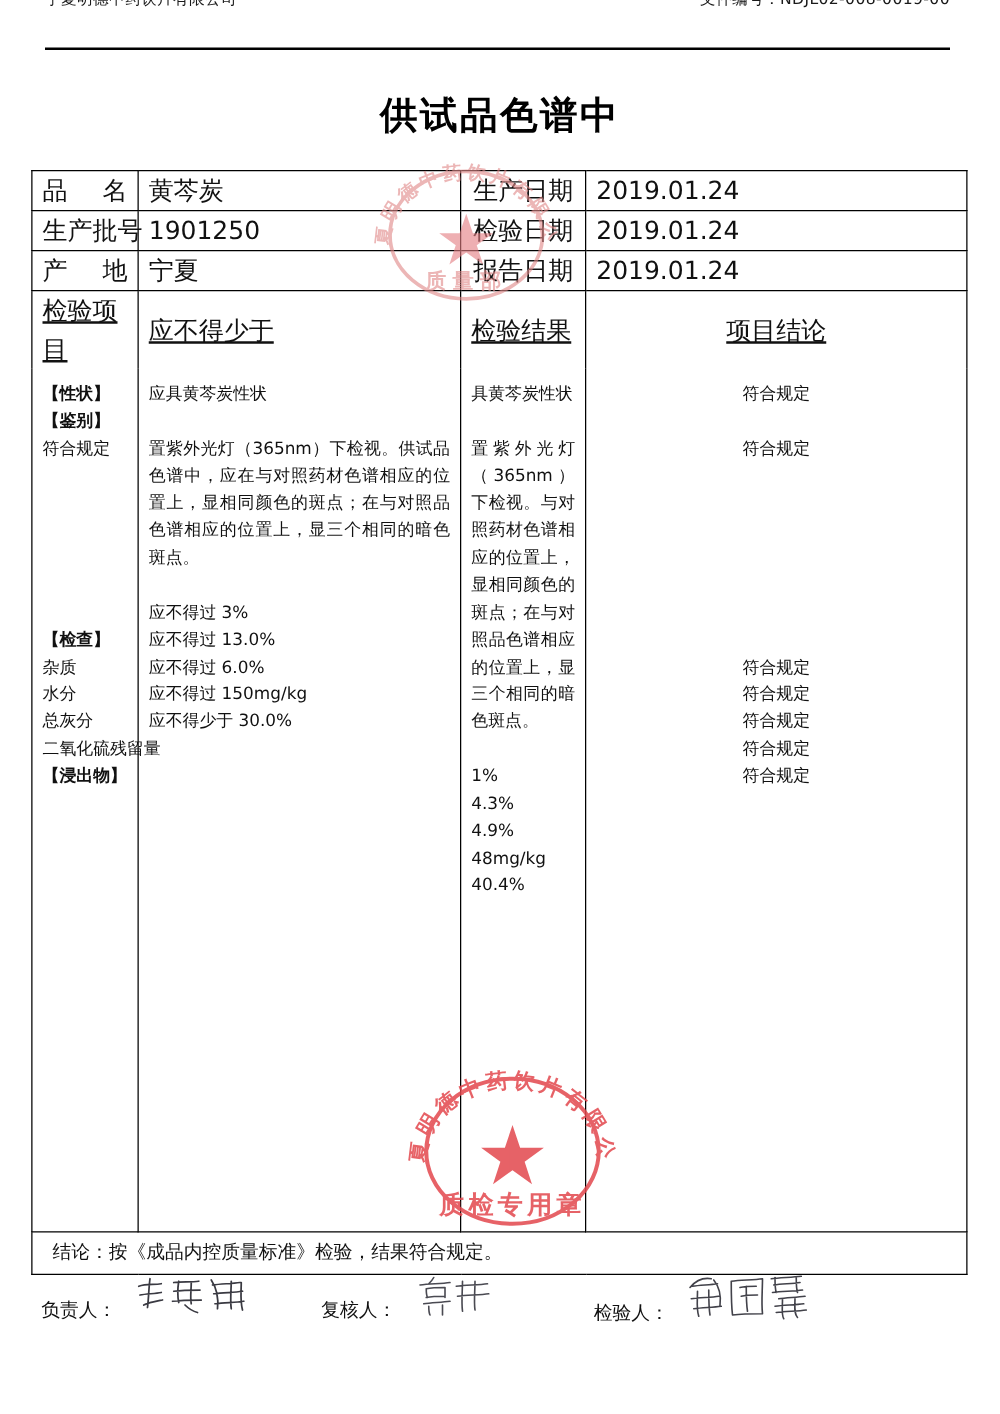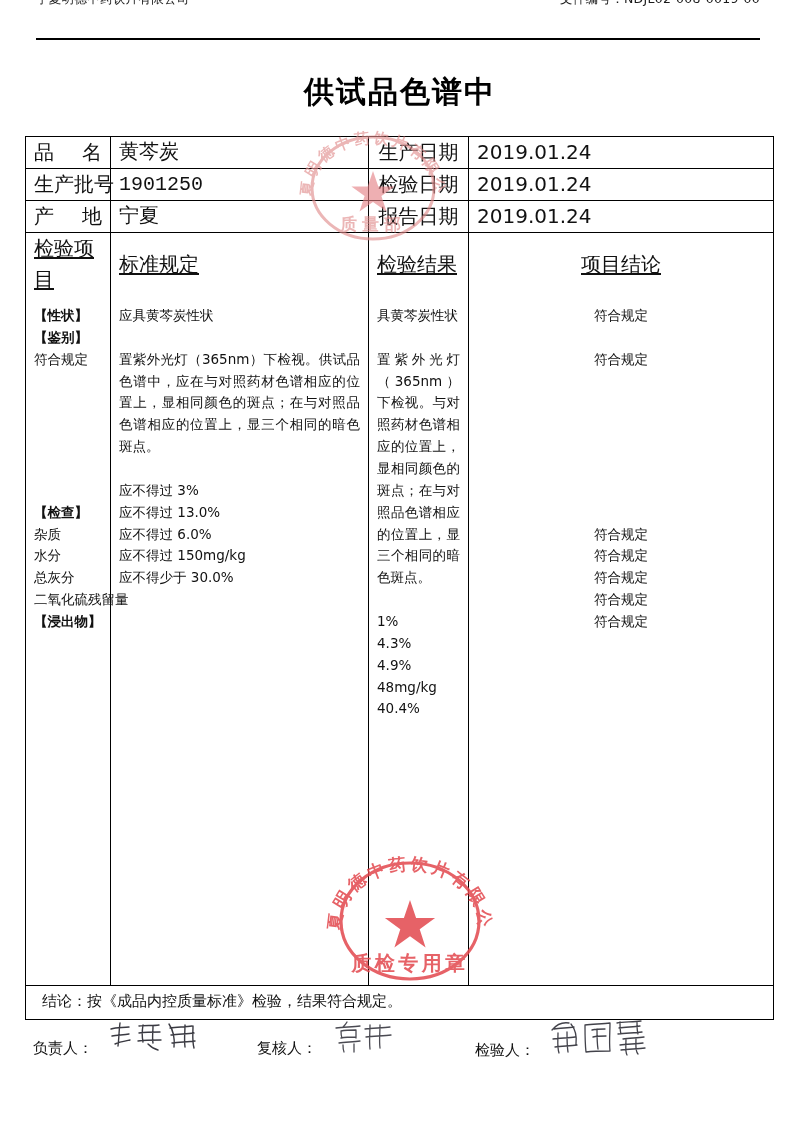--- a/index.html
+++ b/index.html
@@ -73,21 +73,21 @@
     line-height: 1.55;
   }
   .lbl {
     width: 85px;
     text-align: justify;
     text-align-last: justify;
     padding: 0 10px;
     white-space: nowrap;
   }
   .info-row td { height: 31px; }
-  .val { width: 258px; font-family: Liberation Mono, monospace; }
+  .val { width: 258px; }
   .lbl2 { width: 100px; text-align: center; white-space: nowrap; }
   .val2 { width: 305px; }
 
   
   .colhead td {
     height: 30px;
     border-bottom: none;
     vertical-align: middle;
   }
   .colhead u {
@@ -180,21 +180,21 @@
     </tr>
     <tr class="info-row">
       <td class="lbl">产    地</td>
       <td class="val">宁夏</td>
       <td class="lbl2">报告日期</td>
       <td class="val2">2019.01.24</td>
     </tr>
 
     <tr class="colhead">
       <td class="c-item"><u>检验项目</u></td>
-      <td class="c-std"><u>标准规定</u></td>
+      <td class="c-std"><u>应不得少于</u></td>
       <td class="c-result"><u>检验结果</u></td>
       <td class="c-concl"><u>项目结论</u></td>
     </tr>
 
     <tr class="bodyrow">
 
       <td class="c-item">
         <div class="para blk">【性状】</div>
         <div class="para blk">【鉴别】</div>
         <div class="para">符合规定</div>

